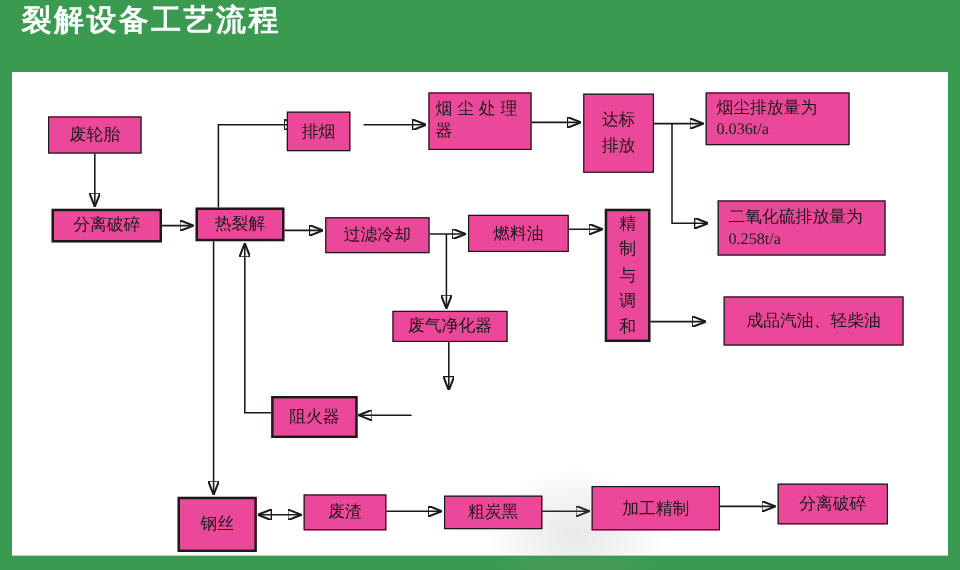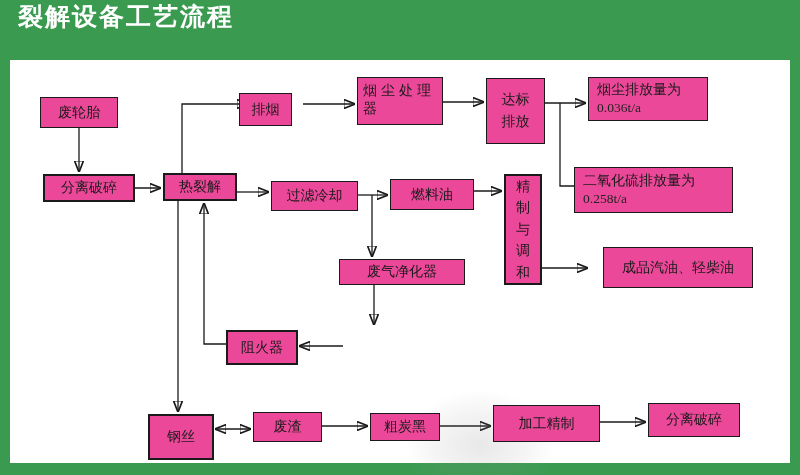--- a/index.html
+++ b/index.html
@@ -154,47 +154,47 @@
     </div>
 
     <div class="node" style="left:380px;top:119px;width:84px;height:31px">
       <span>燃料油</span>
     </div>
 
     <div class="node thick vertical" style="left:494px;top:114px;width:38px;height:111px">
       <span>精制与调和</span>
     </div>
 
-    <div class="node emission" style="left:564px;top:107px;width:159px;height:46px">
+    <div class="node emission" style="left:588px;top:107px;width:140px;height:46px">
       <span>二氧化硫排放量为</span>
       <span class="val">0.258t/a</span>
     </div>
 
     <div class="node" style="left:593px;top:187px;width:150px;height:41px">
       <span>成品汽油、轻柴油</span>
     </div>
 
-    <div class="node" style="left:329px;top:199px;width:126px;height:26px">
+    <div class="node" style="left:317px;top:199px;width:96px;height:26px">
       <span>废气净化器</span>
     </div>
 
 
     <div class="node thick" style="left:216px;top:270px;width:72px;height:35px">
       <span>阻火器</span>
     </div>
 
     <div class="node thick" style="left:138px;top:354px;width:66px;height:46px">
       <span>钢丝</span>
     </div>
 
     <div class="node" style="left:243px;top:352px;width:69px;height:30px">
       <span>废渣</span>
     </div>
 
-    <div class="node" style="left:360px;top:353px;width:70px;height:28px">
+    <div class="node" style="left:360px;top:353px;width:82px;height:28px">
       <span>粗炭黑</span>
     </div>
 
     <div class="node" style="left:483px;top:345px;width:107px;height:37px">
       <span>加工精制</span>
     </div>
 
     <div class="node" style="left:638px;top:343px;width:92px;height:34px">
       <span>分离破碎</span>
     </div>

